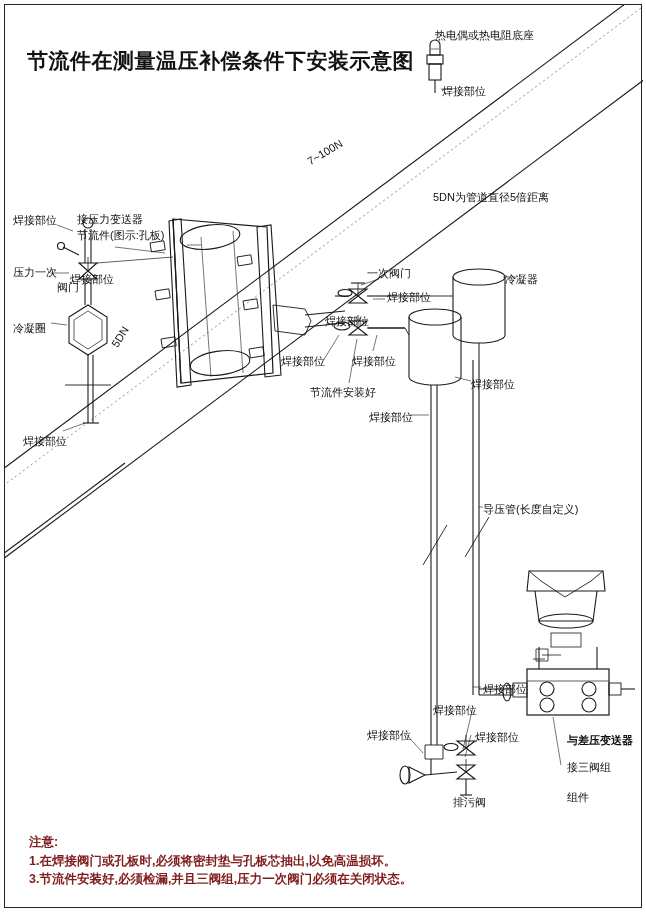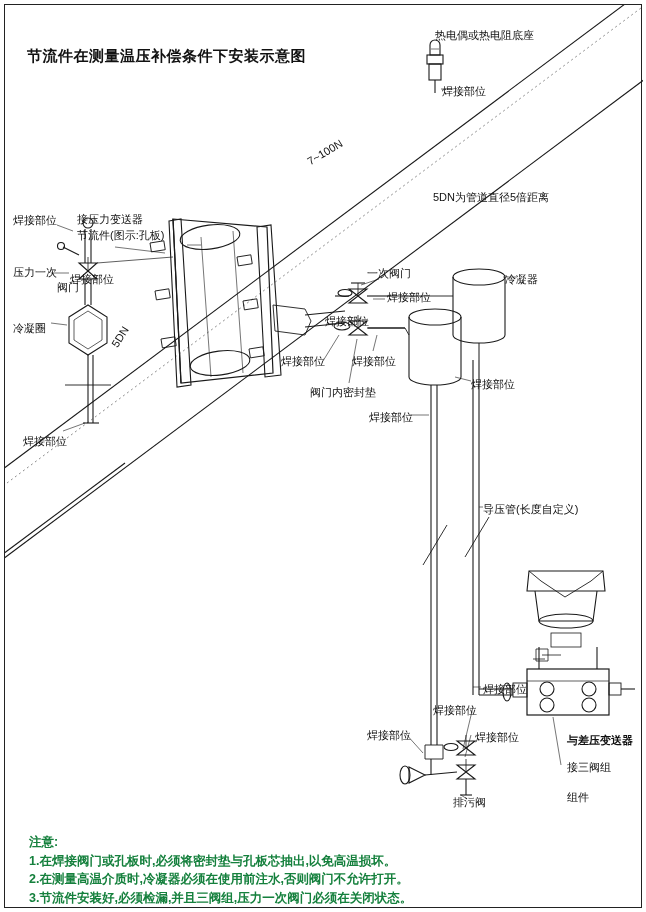--- a/index.html
+++ b/index.html
@@ -20,34 +20,34 @@
   .lbl {
     position:absolute;
     font-size:11px;
     line-height:13px;
     white-space:nowrap;
     color:#111;
   }
   #title {
     position:absolute;
     left:22px; top:42px;
-    font-size:15px;
+    font-size:21px;
     font-weight:bold;
     letter-spacing:0.5px;
     color:#111;
     font-family:Liberation Mono, monospace;
   }
   #notes {
     position:absolute;
     left:24px; top:828px;
     width:580px;
     font-size:12.5px;
     line-height:18.5px;
     font-weight:bold;
-    color:#15803d;
+    color:#7f1d1d;
   }
   #notes .nhead { font-weight:bold; }
   .rot {
     transform-origin:left top;
   }
 </style>
 </head>
 <body>
 
 <div id="frame">
@@ -271,34 +271,33 @@
       <div class="lbl" style="left: 65px; top: 268px;">焊接部位</div>
       <div class="lbl" style="left: 8px; top: 317px;">冷凝圈</div>
       <div class="lbl rot" style="left: 104px; top: 338px; transform: rotate(-58deg);">5DN</div>
       <div class="lbl" style="left: 18px; top: 430px;">焊接部位</div>
       <div class="lbl" style="left: 362px; top: 262px;">一次阀门</div>
       <div class="lbl" style="left: 382px; top: 286px;">焊接部位</div>
       <div class="lbl" style="left: 320px; top: 310px;">焊接部位</div>
       <div class="lbl" style="left: 500px; top: 268px; text-align: center;">冷凝器</div>
       <div class="lbl" style="left: 276px; top: 350px;">焊接部位</div>
       <div class="lbl" style="left: 347px; top: 350px;">焊接部位</div>
-      <div class="lbl" style="left: 305px; top: 381px;">阀门内密封垫</div>
+      <div class="lbl" style="left: 305px; top: 381px;">节流件安装好</div>
       <div class="lbl" style="left: 466px; top: 373px;">焊接部位</div>
       <div class="lbl" style="left: 364px; top: 406px;">焊接部位</div>
       <div class="lbl" style="left: 478px; top: 498px;">导压管(长度自定义)</div>
       <div class="lbl" style="left: 478px; top: 678px;">焊接部位</div>
       <div class="lbl" style="left: 428px; top: 699px;">焊接部位</div>
       <div class="lbl" style="left: 362px; top: 724px;">焊接部位</div>
       <div class="lbl" style="left: 470px; top: 726px;">焊接部位</div>
       <div class="lbl" style="left: 448px; top: 791px;">排污阀</div>
       <div class="lbl" style="left: 562px; top: 756px;">接三阀组</div>
       <div class="lbl" style="left: 562px; top: 729px; font-weight: bold;">与差压变送器</div>
       <div class="lbl" style="left: 562px; top: 786px;">组件</div>
     </div>
 
   <div id="notes">
     <div class="nhead">注意:</div>
     <div>1.在焊接阀门或孔板时,必须将密封垫与孔板芯抽出,以免高温损坏。</div>
-    <div>2.在测量高温介质时,冷凝器必须在使用前注水,否则阀门不允许打开。</div>
     <div>3.节流件安装好,必须检漏,并且三阀组,压力一次阀门必须在关闭状态。</div>
   </div>
 
 </div>
 
 </body></html>

